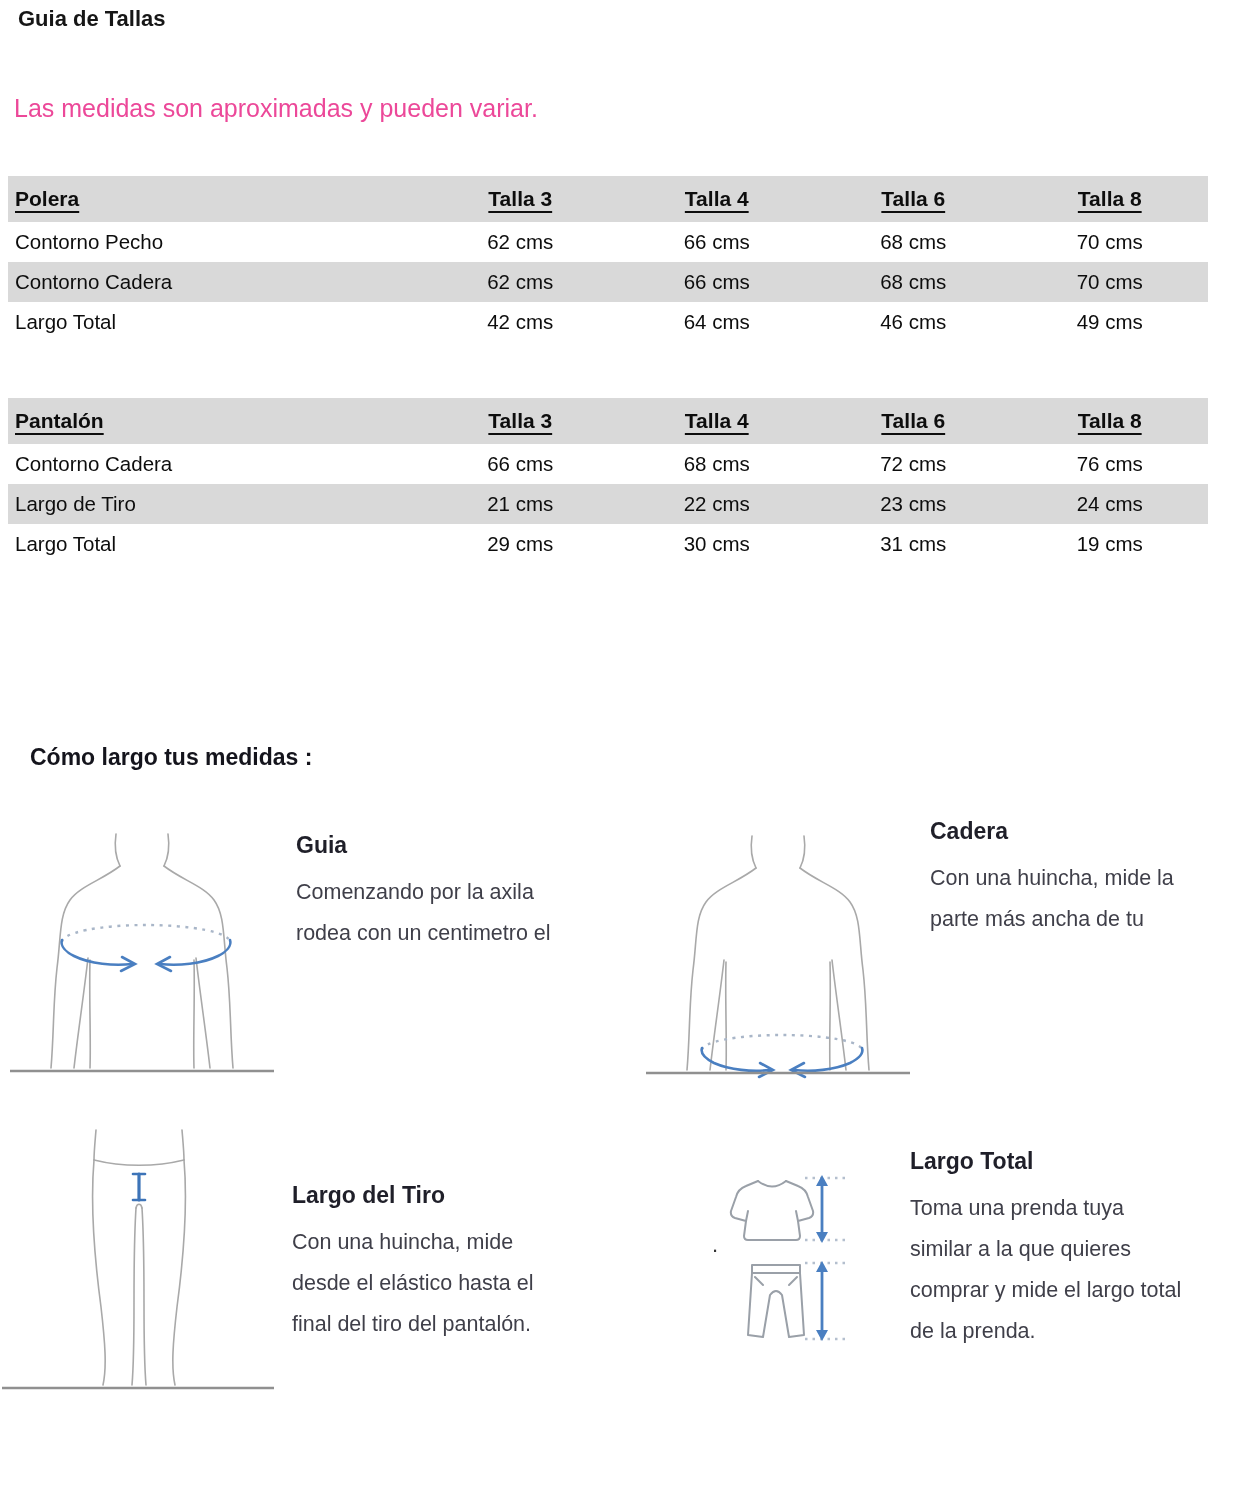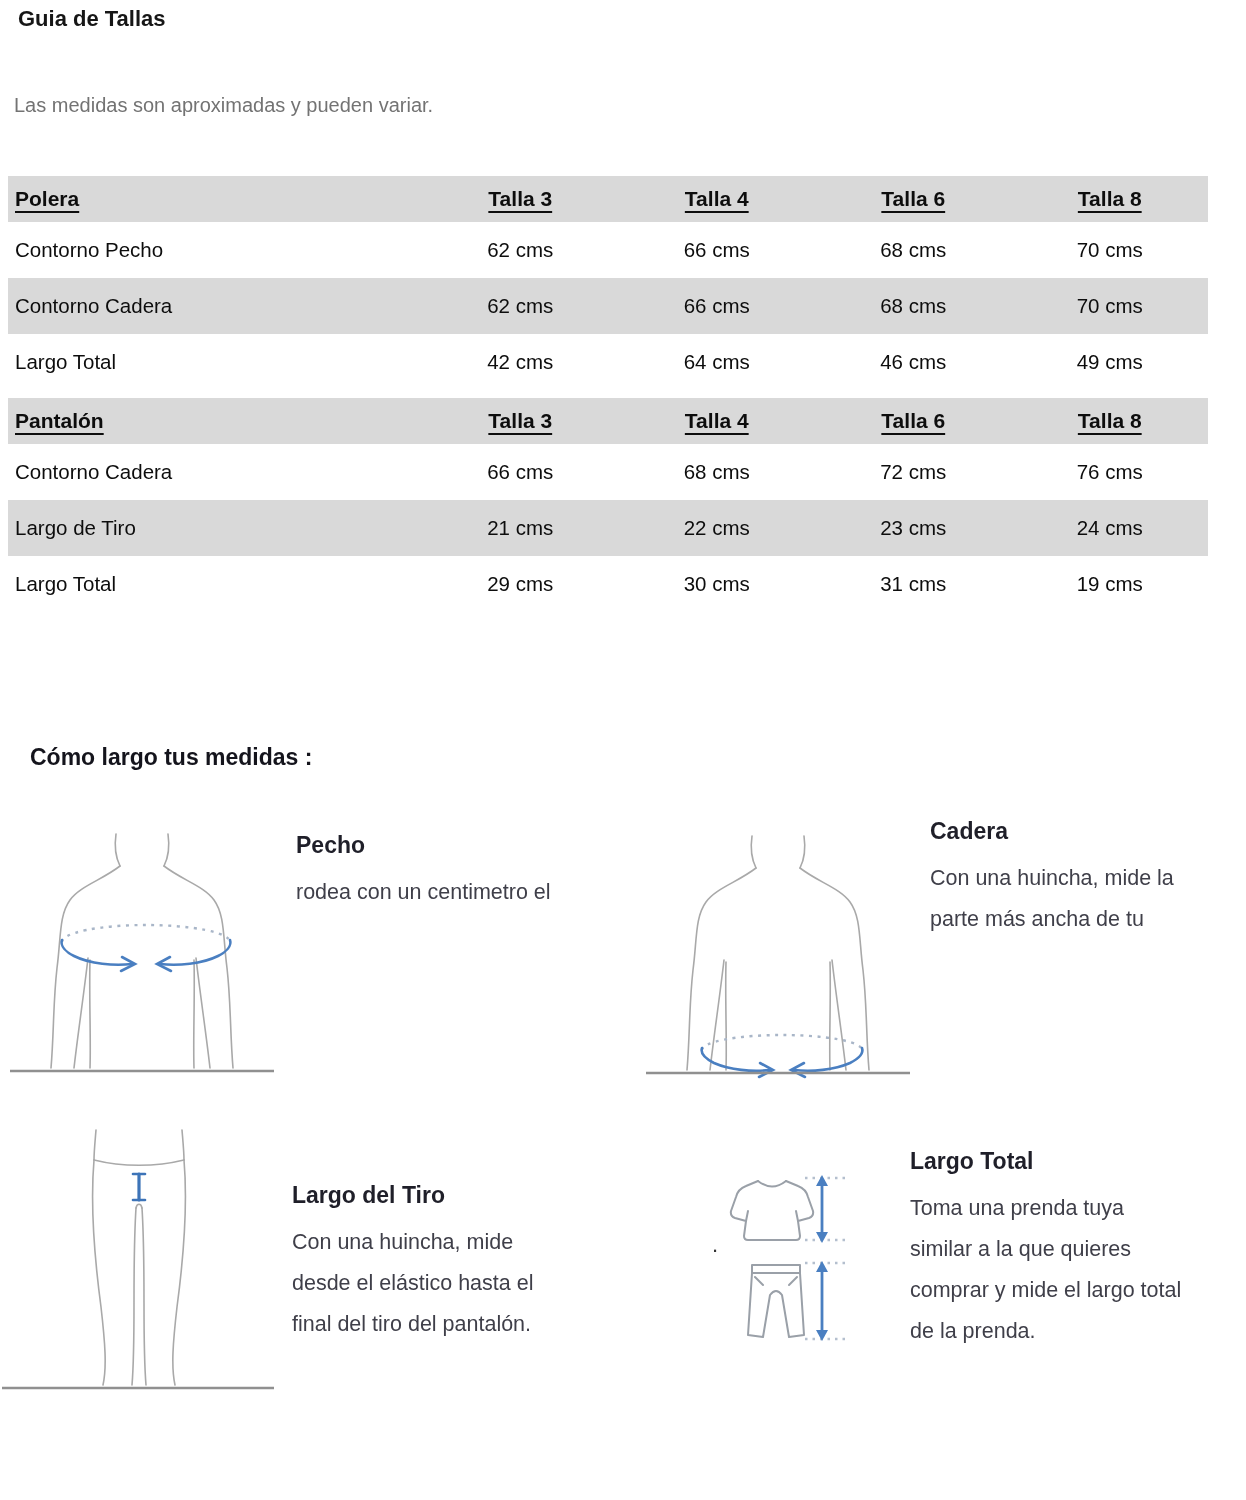--- a/index.html
+++ b/index.html
@@ -3,25 +3,25 @@
 <meta charset="utf-8">
 <style>
   html,body{margin:0;padding:0;}
   body{
     width:1246px;height:1500px;position:relative;background:#ffffff;
     font-family:"Liberation Sans", sans-serif;color:#111;overflow:hidden;
   }
   .abs{position:absolute;}
   
   .doc-title{left:18px;top:6px;font-size:22px;font-weight:bold;color:#161616;}
-  .doc-subtitle{left:14px;top:94px;font-size:20px;color:#737373;}
+  .doc-subtitle{left:14px;top:94px;font-size:25px;color:#ec4899;}
   .section-heading{left:30px;top:744px;font-size:23px;font-weight:bold;color:#14141c;}
   
   .size-table{left:8px;width:1200px;}
-  .t-row{display:grid;grid-template-columns:414px repeat(4,1fr);align-items:center;height:56px;font-size:20.5px;color:#0d0d0d;}
+  .t-row{display:grid;grid-template-columns:414px repeat(4,1fr);align-items:center;height:40px;font-size:20.5px;color:#0d0d0d;}
   .t-row.header{height:46px;font-size:21px;font-weight:bold;}
   .t-row .cell{text-align:center;}
   .t-row .label{text-align:left;padding-left:7px;}
   .gray{background:#d9d9d9;}
   .hdr-text{text-decoration:underline;text-decoration-thickness:2px;text-underline-offset:5px;}
   
   .mblock{width:345px;}
   .mtitle{font-size:23px;font-weight:bold;color:#1f1f29;line-height:30px;margin-bottom:12px;}
   .mline{font-size:21.5px;line-height:41px;color:#3f3f49;white-space:nowrap;}
   .stray-dot{font-size:22px;color:#333;}
@@ -112,21 +112,22 @@
   <g fill="none" stroke="#4a7fc1" stroke-width="2.6" stroke-linecap="round">
     <path d="M58,112 C56,118 62,124 70,128 C86,136 110,138 128,136"></path>
     <polyline points="118,129 131,136 117,143"></polyline>
     <path d="M226,112 C228,118 222,124 214,128 C198,136 174,138 156,136"></path>
     <polyline points="166,129 153,136 167,143"></polyline>
   </g>
   <line x1="6" y1="243" x2="270" y2="243" stroke="#909090" stroke-width="2.4"></line>
 </svg>
 
 <div class="abs mblock" style="left:296px;top:830px;">
-  <div class="mtitle">Pecho</div>
+  <div class="mtitle">Guia</div>
+  <div class="mline">Comenzando por la axila</div>
   <div class="mline">rodea con un centimetro el</div>
 </div>
 
 <svg class="abs" style="left:640px;top:830px;" width="276" height="250" viewBox="0 0 276 250">
   <g fill="none" stroke="#a9a9a9" stroke-width="1.6" stroke-linecap="round">
     <path d="M112,6 C110,20 112,30 116,38"></path>
     <path d="M164,6 C166,20 164,30 160,38"></path>
     <path d="M116,38 C98,52 76,58 66,72 C55,87 57,110 53,140 C49,175 50,205 47,240"></path>
     <path d="M160,38 C178,52 200,58 210,72 C221,87 219,110 223,140 C227,175 226,205 229,240"></path>
     <path d="M84,130 C80,165 74,205 70,240"></path>

